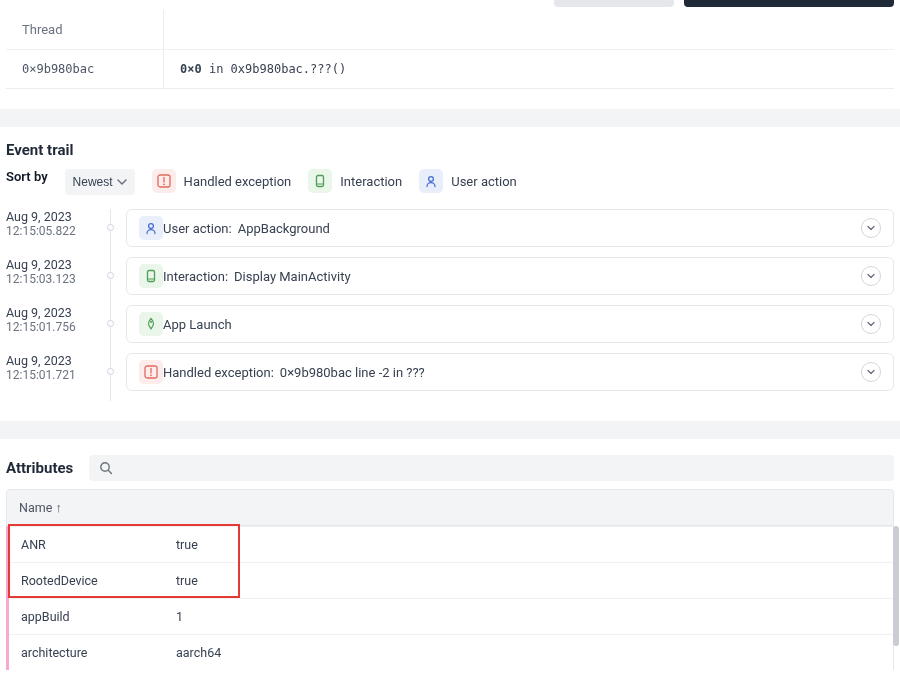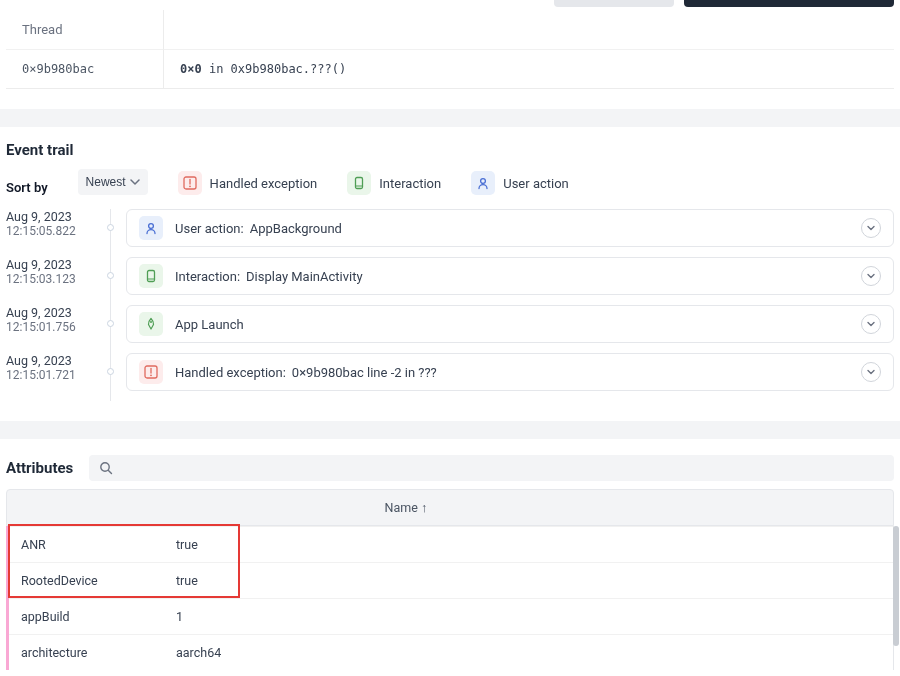--- a/index.html
+++ b/index.html
@@ -55,22 +55,22 @@
   .thread-header .thread-right { color: #6b7280; }
   .mono { font-family: ui-monospace, Menlo, Consolas, monospace; font-size: 12px; }
   .bold { font-weight: 600; }
   .thread-row + .thread-row .thread-left,
   .thread-row + .thread-row .thread-right { border-top: 1px solid #f1f1f1; }
 
   
   .et-title { font-size: 15px; font-weight: 700; padding: 14px 0 10px 0; }
   .et-controls {
     display: flex;
-    align-items: flex-end;
-    gap: 30px;
+    align-items: flex-start;
+    gap: 17px;
     padding-bottom: 14px;
   }
   .et-sort-label { font-size: 13px; color: #111827; font-weight:600;}
   .sort-btn {
     background: #f3f4f6;
     border: none;
     border-radius: 4px;
     padding: 6px 8px;
     font-size: 12px;
     color: #374151;
@@ -116,21 +116,20 @@
   .dot {
     position:absolute; left:1px; width:7px; height:7px;
     border-radius:50%; background:#fff; border:1px solid #cbd5e1;
   }
   .ev-card {
     border:1px solid #e5e7eb;
     border-radius:6px;
     height:38px;
     display:flex;
     align-items:center;
-    gap:12px;
     padding:0 12px;
     background:#fff;
   }
   .ev-text { font-size:13px; color:#374151; display:flex; gap:6px;}
   .ev-text .lbl { color:#374151; }
   .ev-text .val { color:#374151; }
   .ev-spacer { flex:1; }
   .chev-circle {
     width:20px; height:20px; border:1px solid #d1d5db; border-radius:50%;
     display:inline-flex; align-items:center; justify-content:center;
@@ -156,21 +155,20 @@
   .search-wrap input {
     border:none; background:transparent; outline:none;
     font-size:13px; color:#374151; width:100%;
   }
   .attr-table { width:100%; }
   .attr-head-row {
     display:flex;
     background:#f3f4f6;
     border:1px solid #e5e7eb;
     border-radius:4px 4px 0 0;
-    justify-content:center;
   }
   .attr-col-name { width:155px; padding:10px 12px; font-size:12.5px; color:#374151;}
   .attr-col-val { flex:1; padding:10px 12px; font-size:12.5px; color:#374151;}
   .attr-head-row .attr-col-name,
   .attr-head-row .attr-col-val { color:#4b5563; }
   .attr-row {
     display:flex;
     border-top:1px solid #f1f1f1;
   }
   .attr-rows-wrap {

